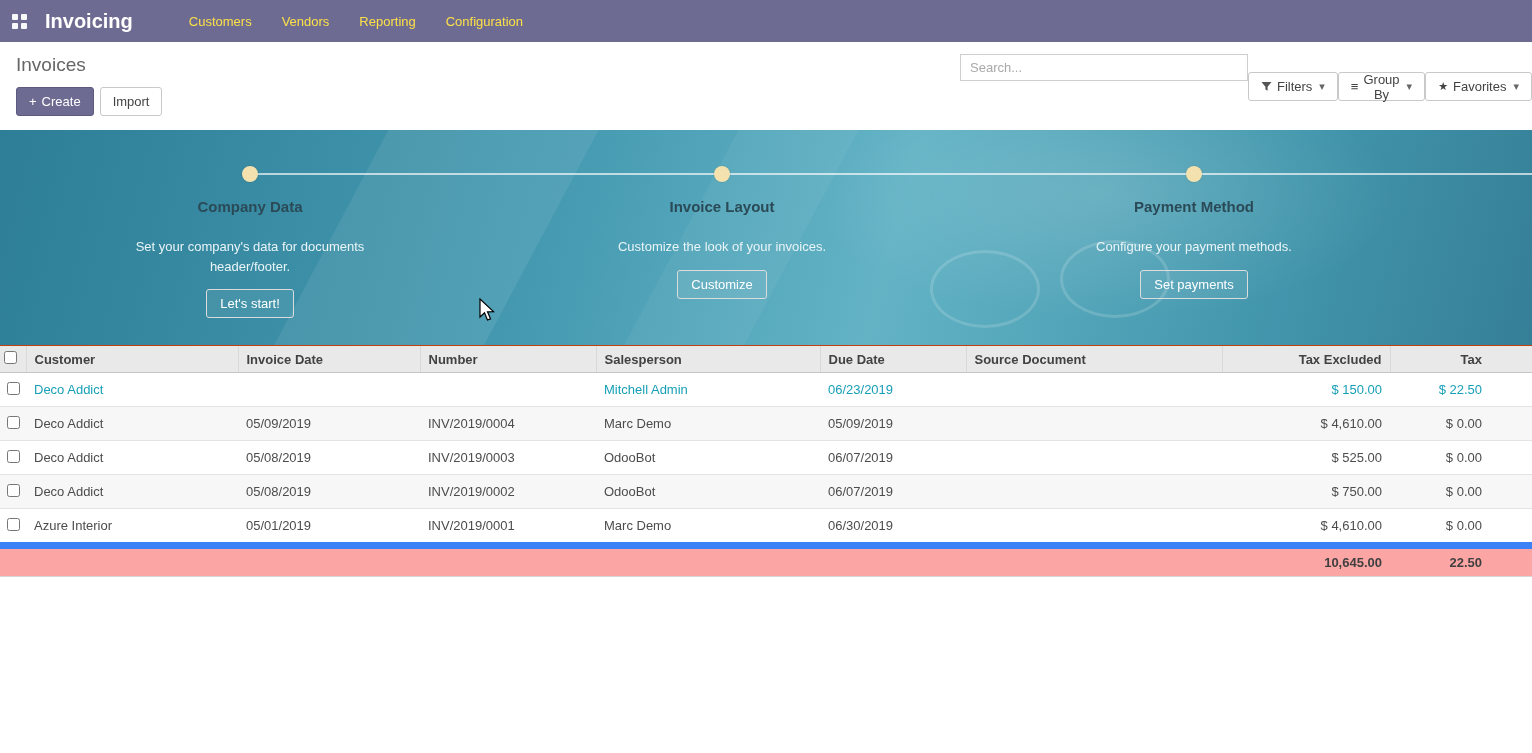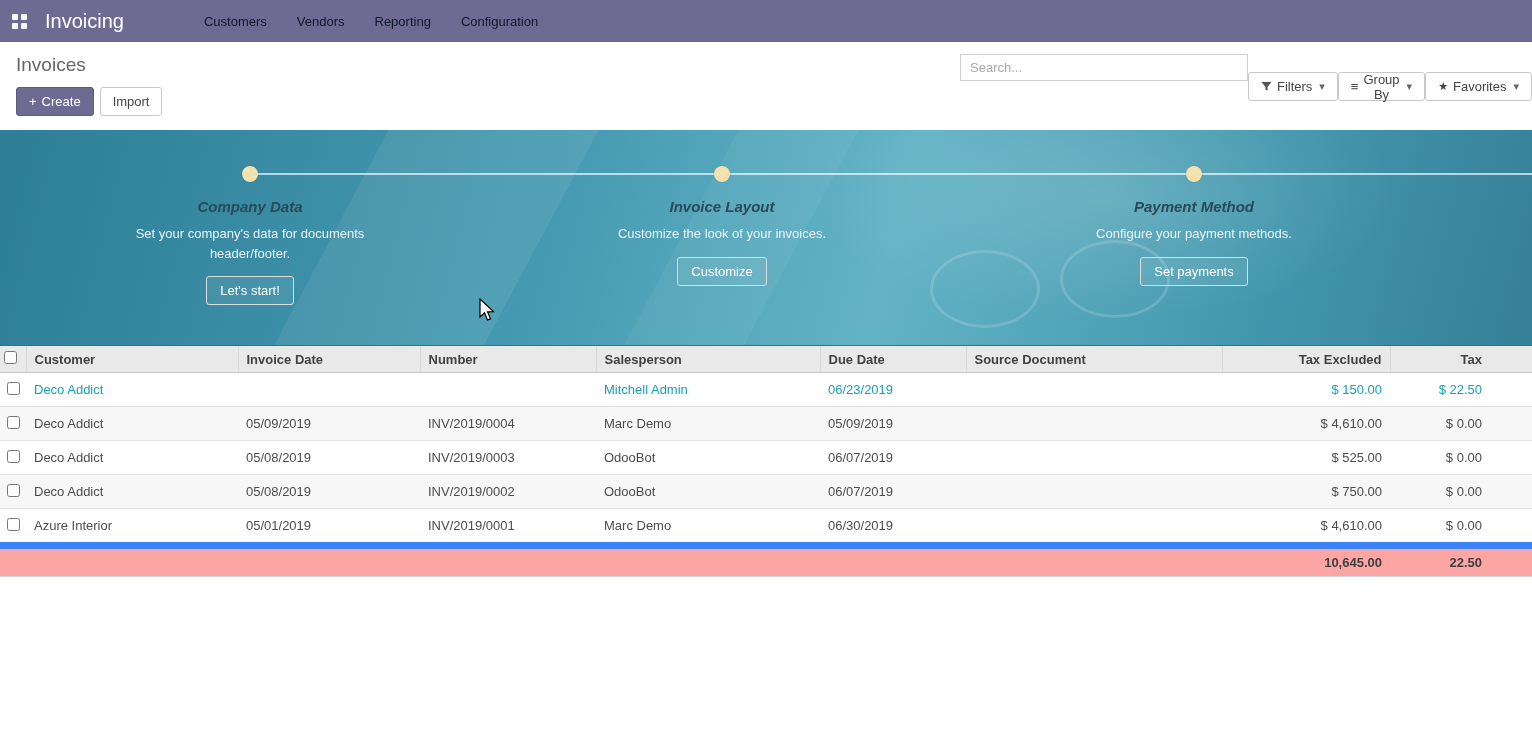--- a/index.html
+++ b/index.html
@@ -25,28 +25,28 @@
     display: grid;
     grid-template-columns: 6px 6px;
     grid-template-rows: 6px 6px;
     gap: 3px;
     margin-right: 18px;
     cursor: pointer;
   }
   .apps-icon span { background: rgba(255,255,255,0.95); border-radius: 1px; }
   .app-title {
     font-size: 20px;
-    font-weight: 400;
-    margin-right: 80px;
+    font-weight: 700;
+    margin-right: 56px;
     cursor: pointer;
   }
   .nav-menus { display: flex; gap: 30px; }
   .nav-menus a {
     font-size: 13px;
-    color: #0f172a;
+    color: #fde047;
     text-decoration: none;
     cursor: pointer;
   }
 
   
   .control-panel {
     height: 88px;
     display: flex;
     justify-content: space-between;
     padding: 12px 0 0 16px;
@@ -132,22 +132,21 @@
     width: 16px; height: 16px;
     border-radius: 50%;
     background: #f3e2ae;
     margin: 0 auto 16px auto;
     box-shadow: 0 0 0 1px rgba(0,0,0,0.06);
   }
   .step-title {
     font-size: 15px;
     font-weight: bold;
     color: #2b4a57;
-    margin-bottom: 9px;
-    font-style: italic;
+    margin-bottom: 22px;
   }
   .step-desc {
     font-size: 13px;
     line-height: 1.5;
     color: #e9f4f7;
     max-width: 230px;
     margin: 0 auto 13px auto;
   }
   .step-btn {
     background: rgba(255,255,255,0.07);

